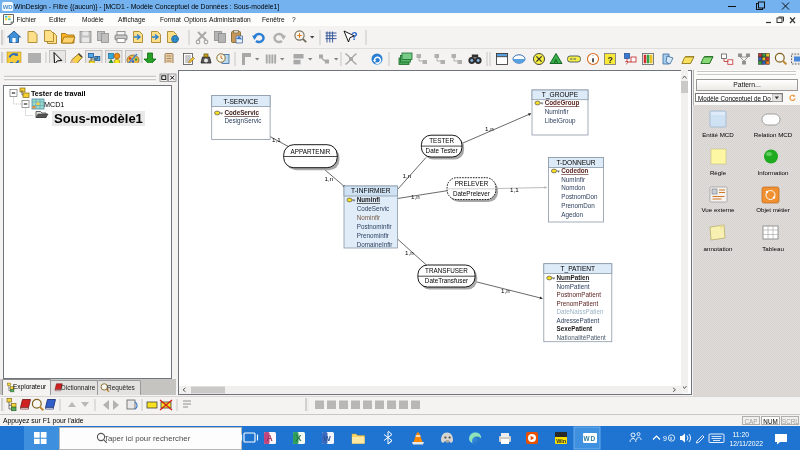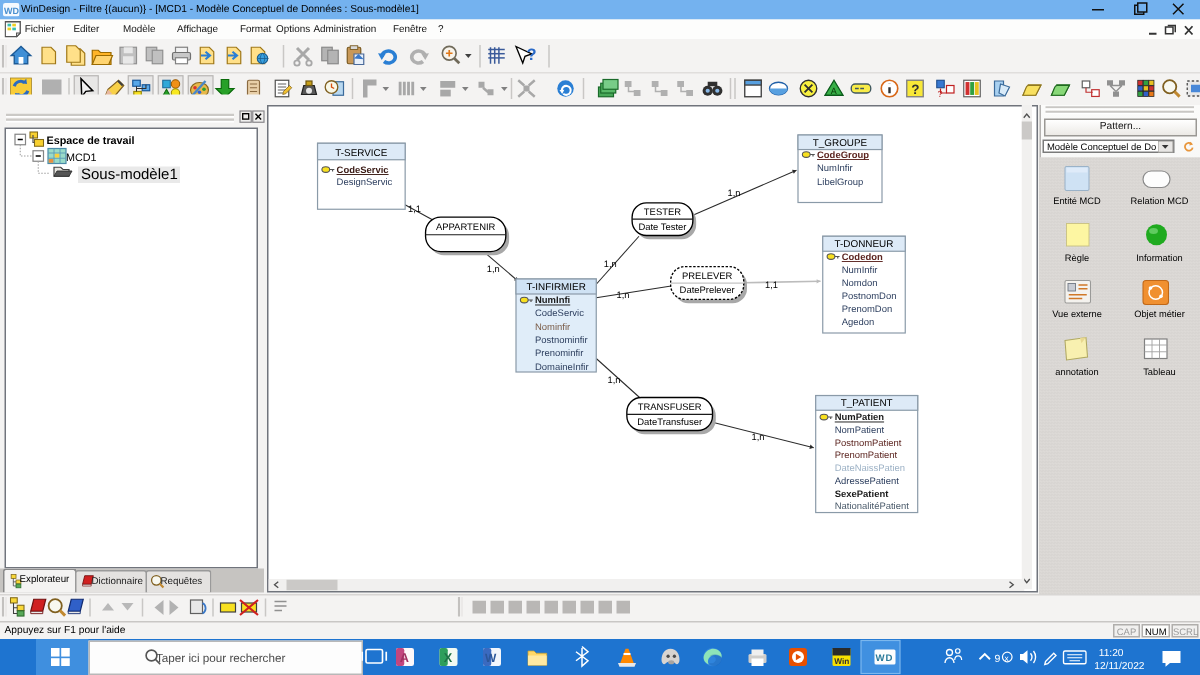--- a/index.html
+++ b/index.html
@@ -252,23 +252,23 @@
     <rect x="19" y="15.5" width="7" height="7" fill="#fff" stroke="#848484" stroke-width="0.8"></rect>
     <path d="M20.8 19h3.4" stroke="#000" stroke-width="1"></path>
     <rect x="29" y="14" width="12" height="10" fill="#9adbc8" stroke="#4a8aa8" stroke-width="0.8"></rect>
     <path d="M29 17h12M33 14v10M37 14v10M29 20.5h12" stroke="#5a9ab8" stroke-width="0.6"></path>
     <rect x="33.5" y="17.5" width="3" height="2.5" fill="#f8d040"></rect>
     <rect x="29.5" y="21" width="3" height="2.5" fill="#e89040"></rect>
     <path d="M22.5 22.5v8h8" stroke="#a0a0a0" stroke-width="0.7" stroke-dasharray="1 1" fill="none"></path>
     <path d="M33 26.5h4.5l1.5 1.5h4v4.5h-10z" fill="#e8e6e0" stroke="#404040" stroke-width="0.8"></path>
     <path d="M33 32.5l2-3.5h10l-2 3.5z" fill="#555" stroke="#303030" stroke-width="0.6"></path>
   </svg>
-<div class="tx" style="left:31px;top:88.5px;font-size:7.2px;font-weight:bold;color:#000">Espace de travail</div>
+<div class="tx" style="left:31px;top:88.5px;font-size:7.2px;font-weight:bold;color:#000">Tester de travail</div>
 <div class="tx" style="left:44px;top:99.5px;font-size:7.2px;font-weight:normal;color:#000">MCD1</div>
-<div class="tx" style="left:52px;top:110.5px;font-size:10px;font-weight:normal;color:#000;background:#e9e9e9;padding:0 2px">Sous-modèle1</div>
+<div class="tx" style="left:52px;top:110.5px;font-size:13px;font-weight:bold;color:#000;background:#e9e9e9;padding:0 2px">Sous-modèle1</div>
 <div class="abs" style="left:0;top:379px;width:176px;height:15.5px;background:#c6c4c1"></div>
 <div class="abs" style="left:2px;top:379px;width:47px;height:15px;background:#f4f3f2;border:1px solid #8a8a8a;border-bottom:none;border-radius:2px 2px 0 0"></div>
 <div class="abs" style="left:50px;top:380px;width:46px;height:14px;background:#e4e2e0;border:1px solid #9a9a9a;border-bottom:none;border-radius:2px 2px 0 0"></div>
 <div class="abs" style="left:97px;top:380px;width:42px;height:14px;background:#e4e2e0;border:1px solid #9a9a9a;border-bottom:none;border-radius:2px 2px 0 0"></div>
 <svg style="position:absolute;left:4px;top:381px" width="140" height="13" viewBox="0 0 140 13">
     <g transform="translate(2,1) scale(0.72)">
       <rect x="2" y="1.5" width="4.5" height="3.5" fill="#f8d838" stroke="#806818" stroke-width="0.7"></rect>
       <rect x="6.5" y="6.5" width="4.5" height="3.5" fill="#f8d838" stroke="#806818" stroke-width="0.7"></rect>
       <rect x="6.5" y="10.2" width="4.5" height="3.5" fill="#58a858" stroke="#2a6a2a" stroke-width="0.7"></rect>
       <path d="M4 5v7h2.5M4 8.2h2.5" stroke="#404040" stroke-width="0.7" fill="none"></path>

